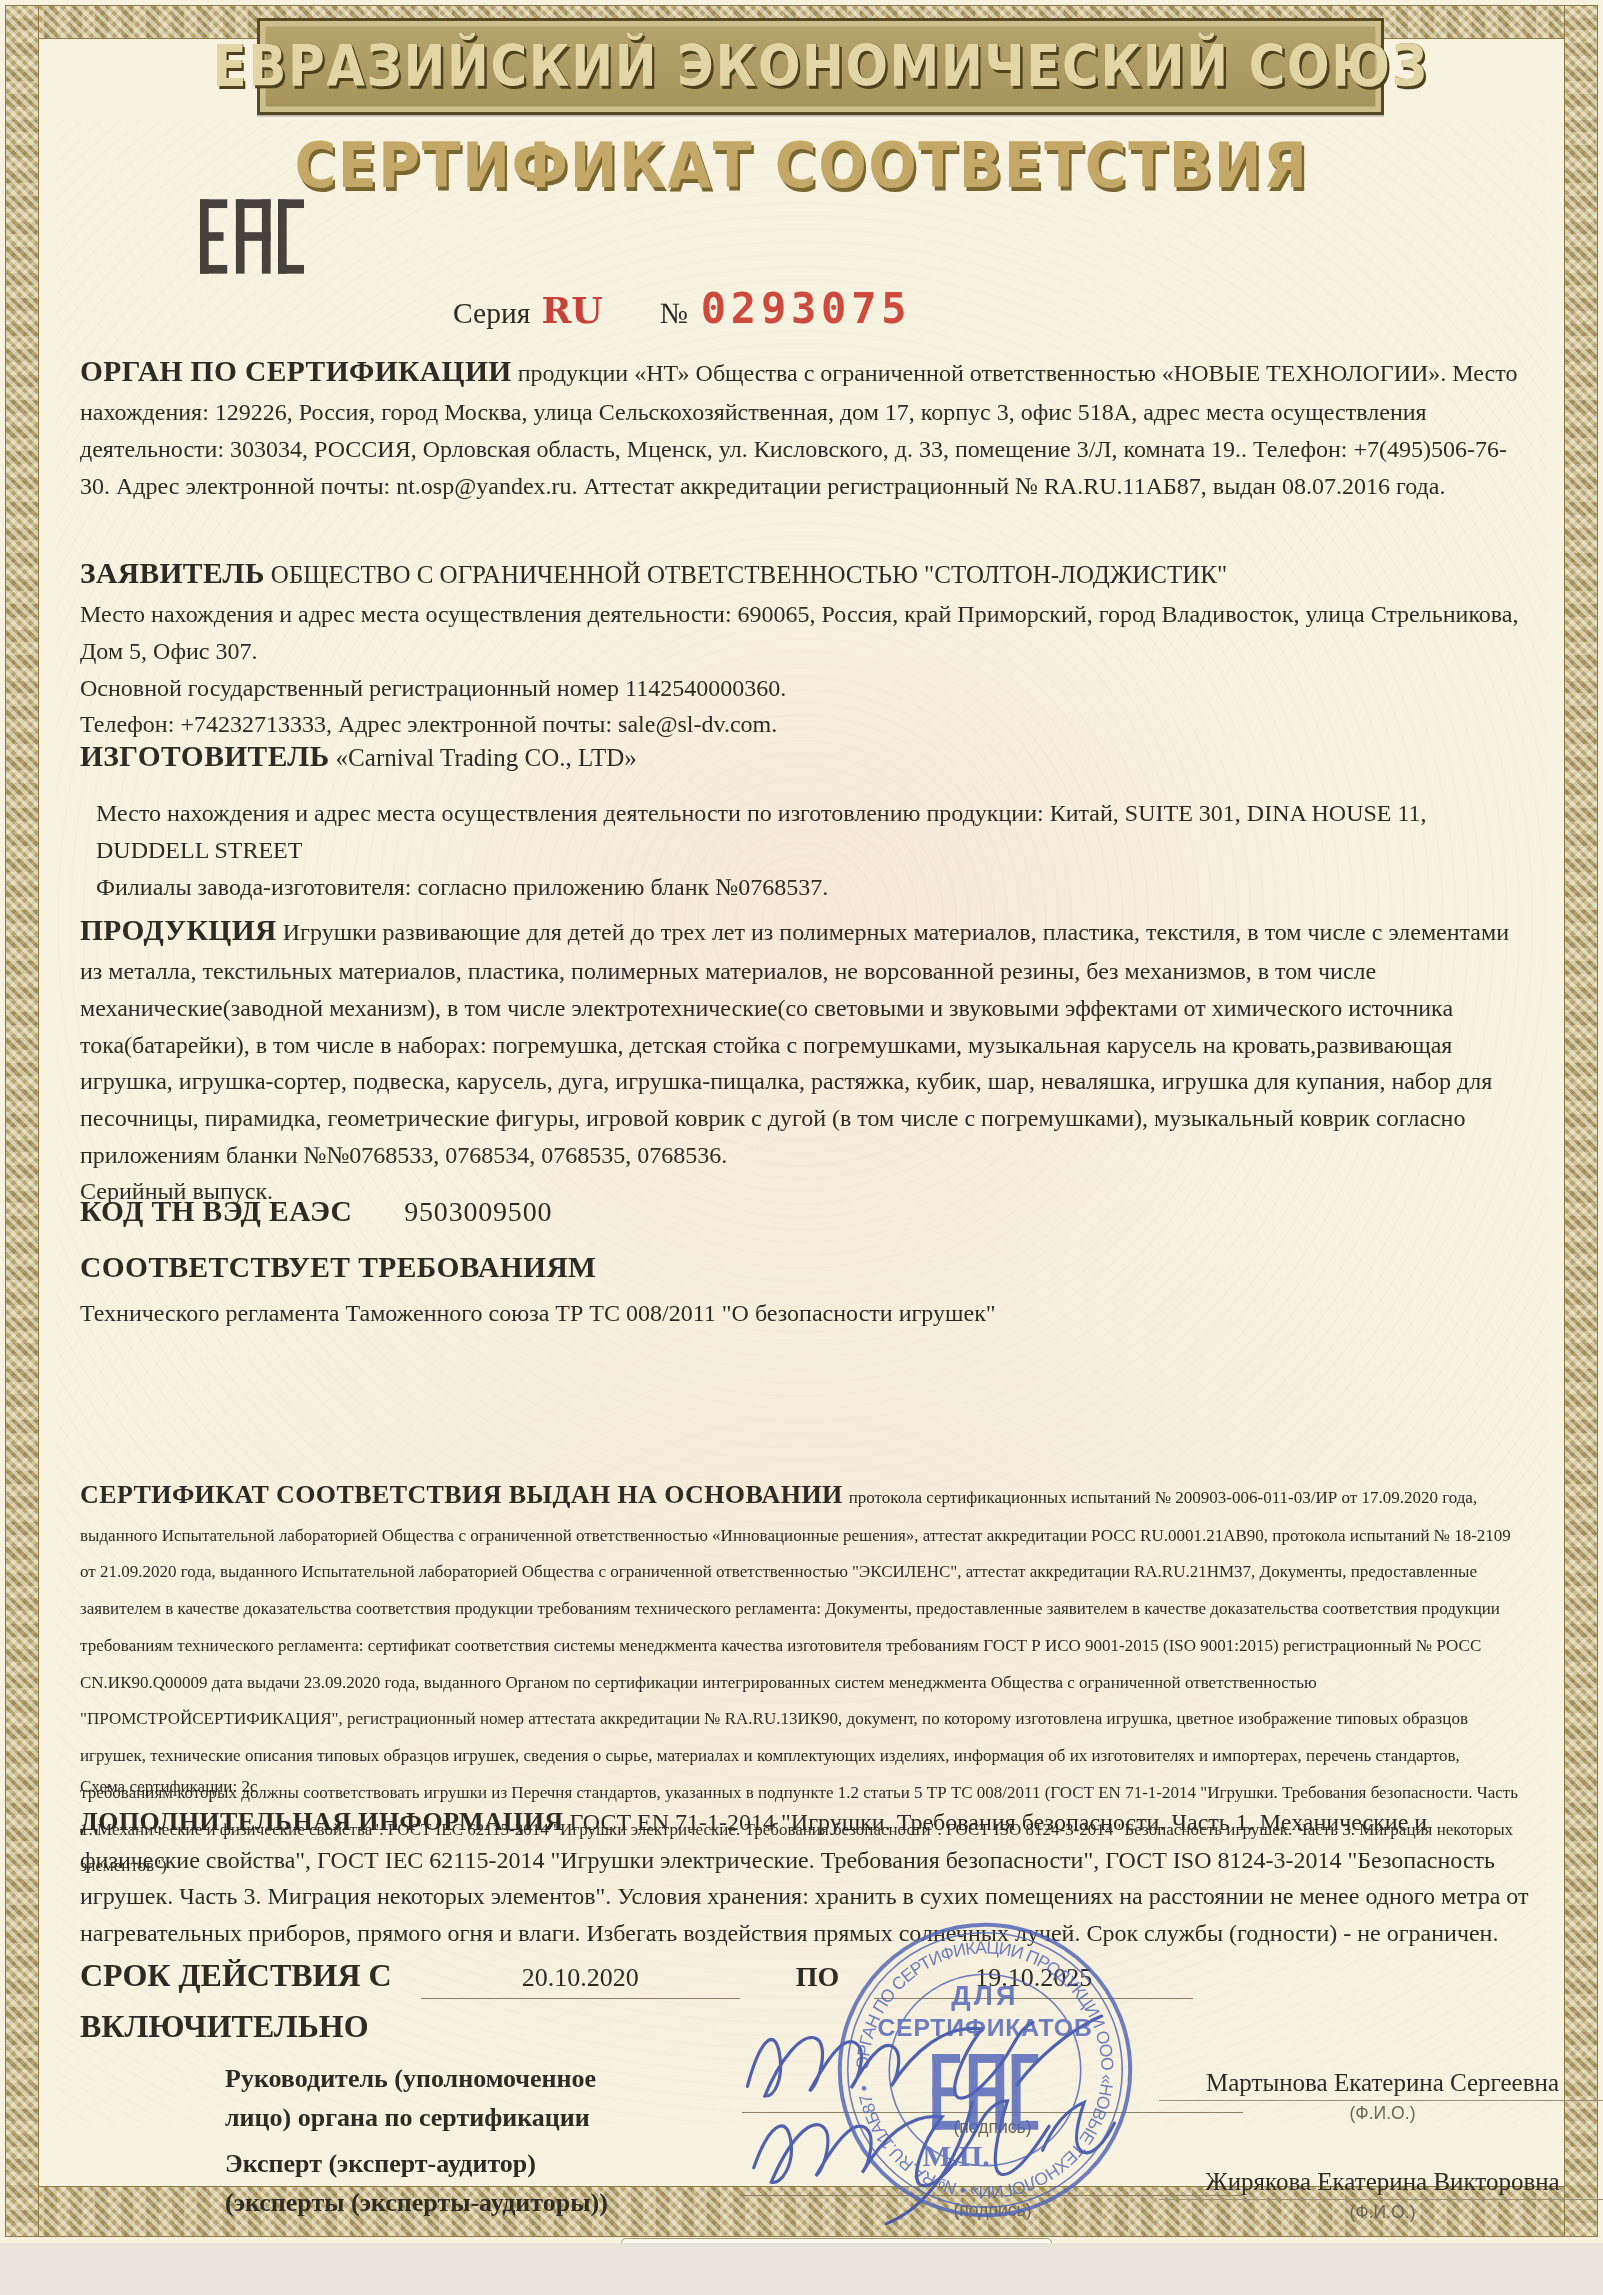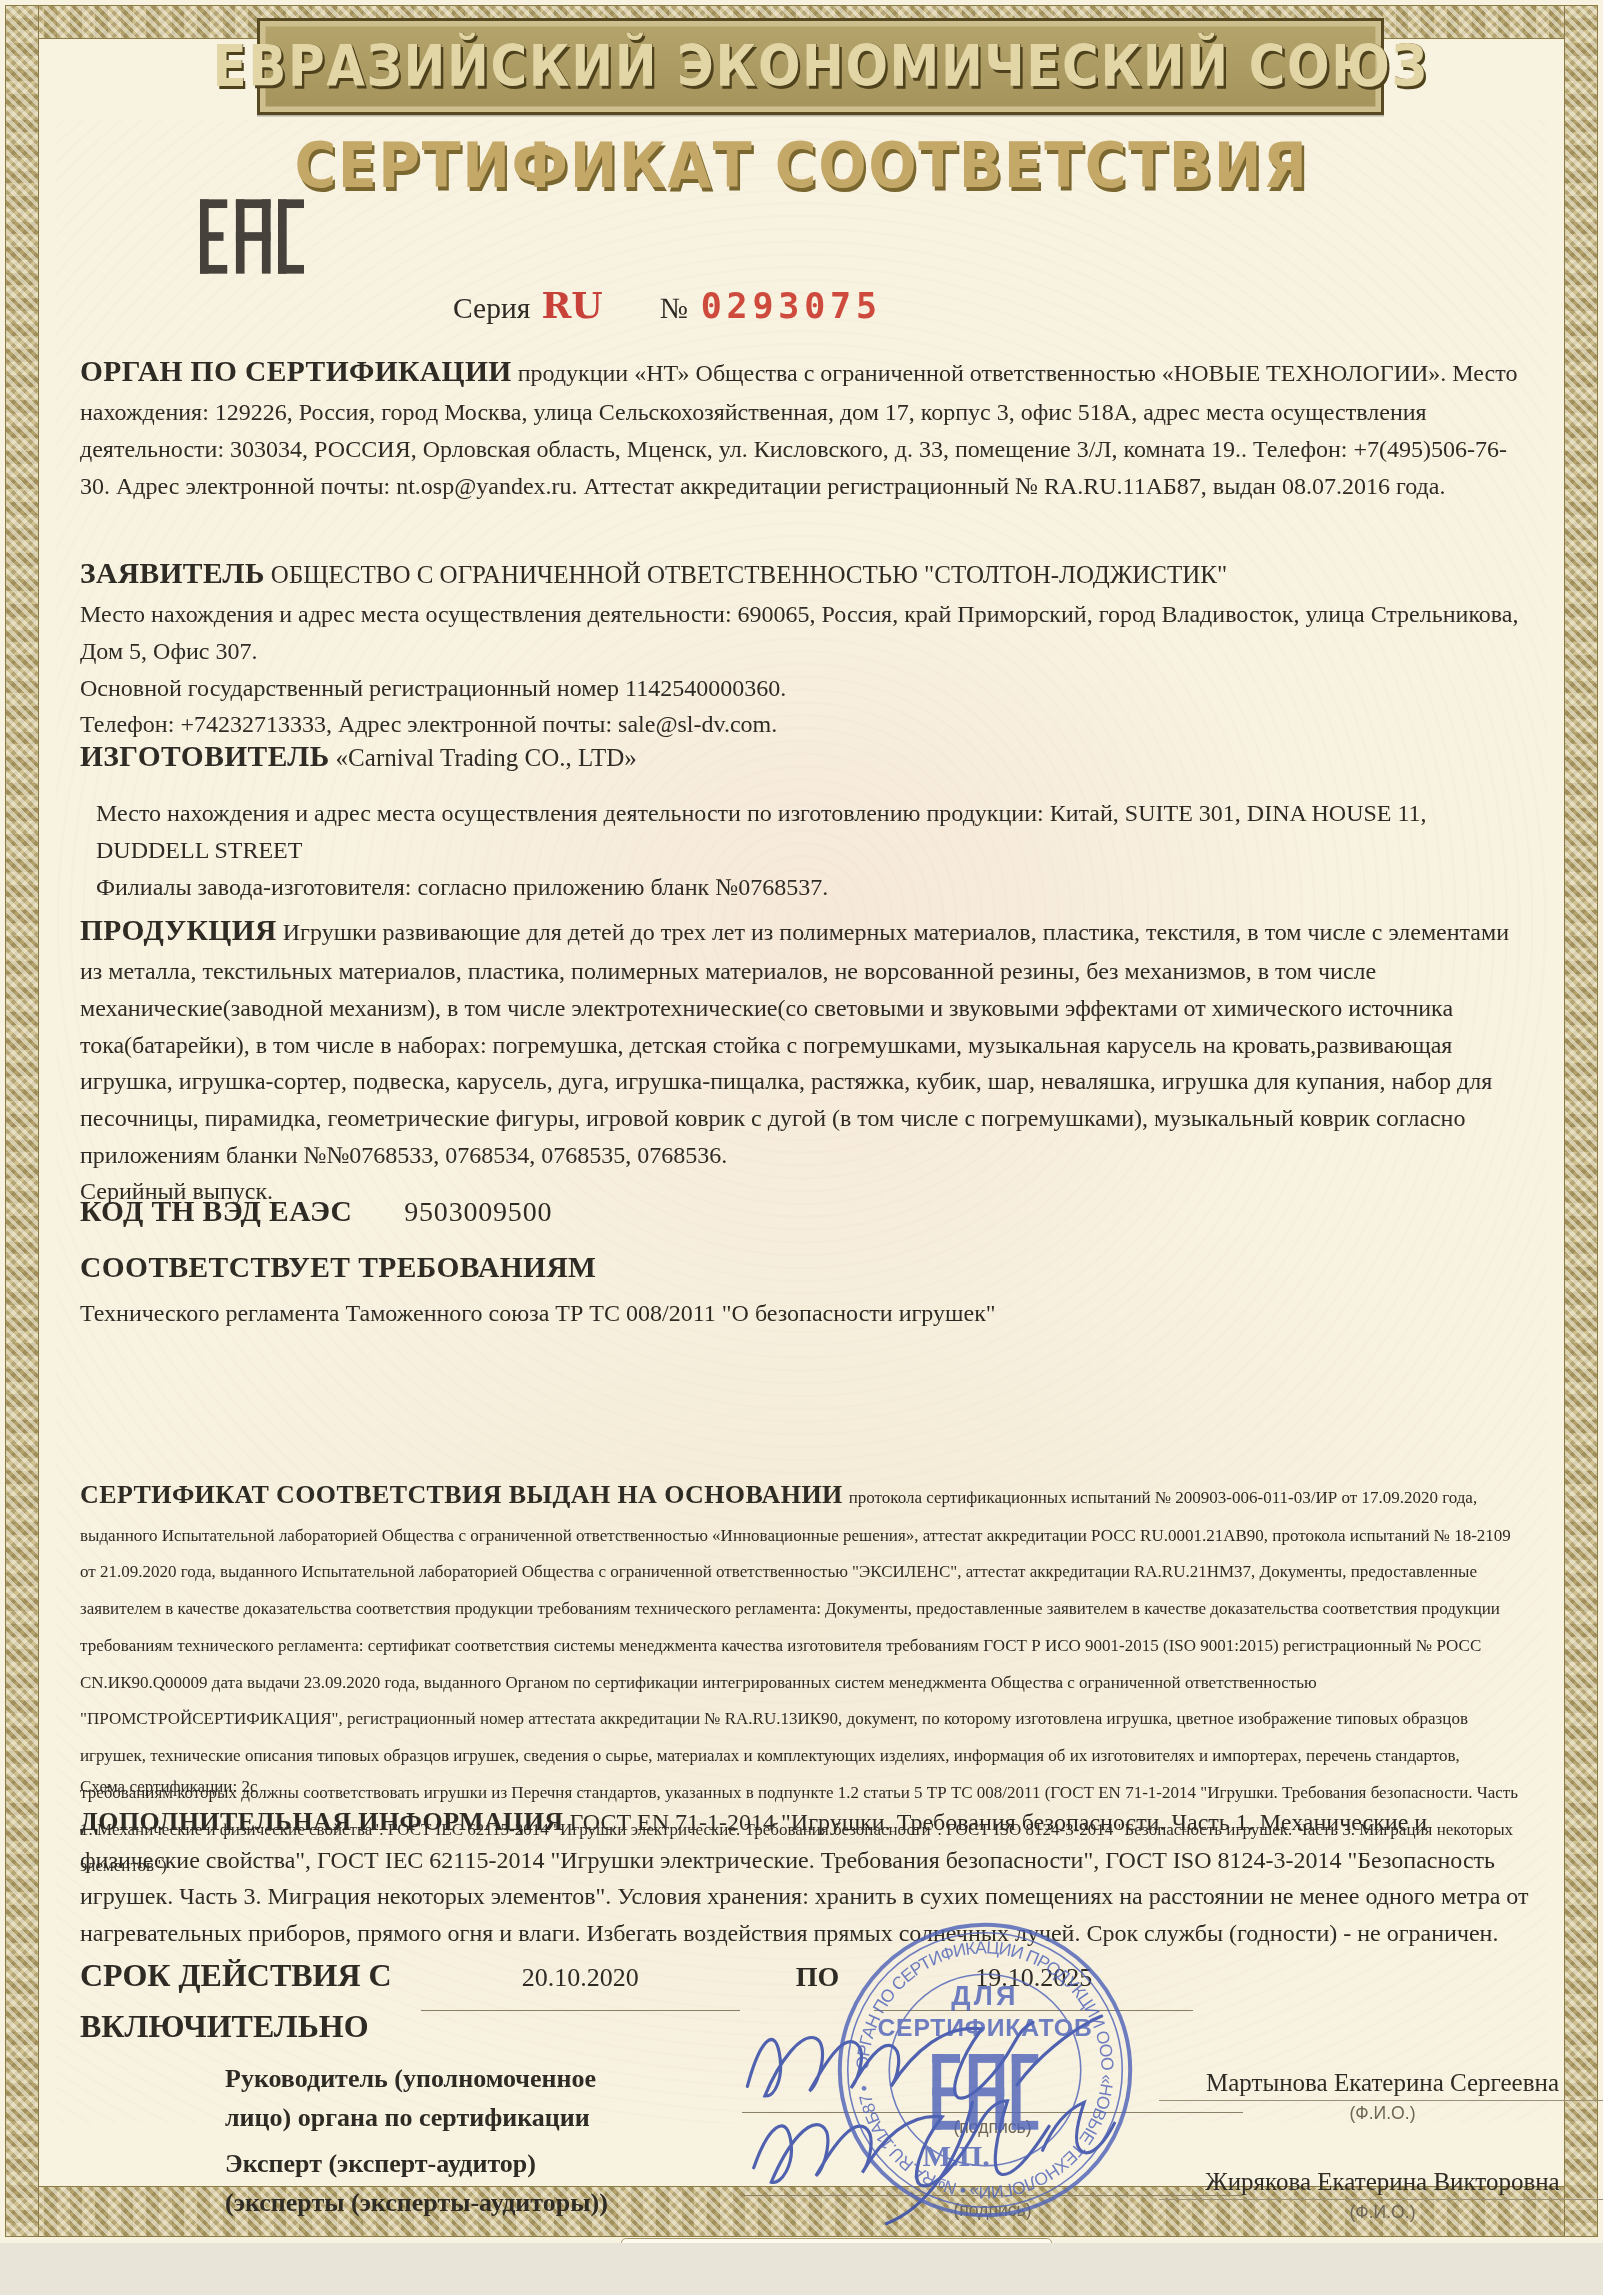--- a/index.html
+++ b/index.html
@@ -40,36 +40,36 @@
     font-family:"DejaVu Sans", sans-serif;font-weight:bold;font-size:57px;letter-spacing:1.6px;
     color:#c4a868;transform:scaleY(1.1);text-shadow:2.4px 3.2px 0 #7a673０;white-space:nowrap;}
   .cert-title{text-shadow:2.4px 3.2px 0 #7a6730;}
   .cert-no{position:absolute;left:453px;top:227px;display:flex;align-items:baseline;}
   .cert-no-label{font-size:29.5px;color:#3a362c;}
   .cert-no-value{font-size:33px;margin-left:21px;color:#2e2b24;border-bottom:1.6px solid #4a463a;padding:0 37px 3.2px 3.2px;letter-spacing:0.8px;}
   .series-line{position:absolute;left:453px;top:284px;display:flex;align-items:baseline;}
   .series-label{font-size:29.5px;}
   .series-value{font-family:"DejaVu Serif", serif;font-weight:bold;font-size:36px;color:#c8423a;margin-left:11.2px;}
   .blank-label{font-size:29.5px;margin-left:57px;}
-  .blank-value{font-family:"DejaVu Sans Mono", monospace;font-weight:bold;font-size:35px;color:#ce4a3c;letter-spacing:4.8px;margin-left:12.8px;}
+  .blank-value{font-family:"DejaVu Sans Mono", monospace;font-weight:bold;font-size:42px;color:#ce4a3c;letter-spacing:4.8px;margin-left:12.8px;}
   
   .sec{position:absolute;left:80px;width:1449px;font-size:24px;line-height:1.53;margin:0;}
   .sec-label{font-weight:700;font-size:29.5px;letter-spacing:0.4px;}
   .sec-name{font-size:25px;}
   .pre{white-space:pre-line;}
   .small{font-size:17px;line-height:1.17;}
   .h2i{font-weight:700;font-size:26px;letter-spacing:0.4px;}
   .code-value{font-size:28px;margin-left:46px;letter-spacing:0.8px;}
   .comp-text{display:block;margin-top:4.8px;font-size:24px;}
   .scheme{position:absolute;left:80px;font-size:17px;}
   
   .validity{position:absolute;left:80px;top:1957px;width:1449px;display:flex;align-items:baseline;}
   .v-label{font-weight:700;font-size:32px;}
   .date-cell{display:inline-block;width:319px;text-align:center;font-size:26px;
-    border-bottom:1.6px solid #8a7f63;padding-bottom:17px;margin-left:29px;}
+    border-bottom:1.6px solid #8a7f63;padding-bottom:5px;margin-left:29px;}
   .po{font-weight:700;font-size:28px;margin-left:56px;text-align:right;}
   .date-cell.second{margin-left:35px;width:319px;}
   .inclusive{position:absolute;left:80px;top:2008px;font-weight:700;font-size:32px;}
   
   .role{position:absolute;left:225px;width:575px;font-weight:700;font-size:26px;line-height:1.5;white-space:pre-line;}
   .sig-line{position:absolute;height:0;border-top:1.6px solid #8a8068;}
   .sig-caption{position:absolute;text-align:center;font-size:17.6px;color:#6d6657;font-family:"Liberation Sans",sans-serif;}
   .name-block{position:absolute;width:447px;text-align:center;}
   .name-text{font-size:25px;}
   .name-line{border-top:1.6px solid #9a9078;margin-top:3.2px;}

